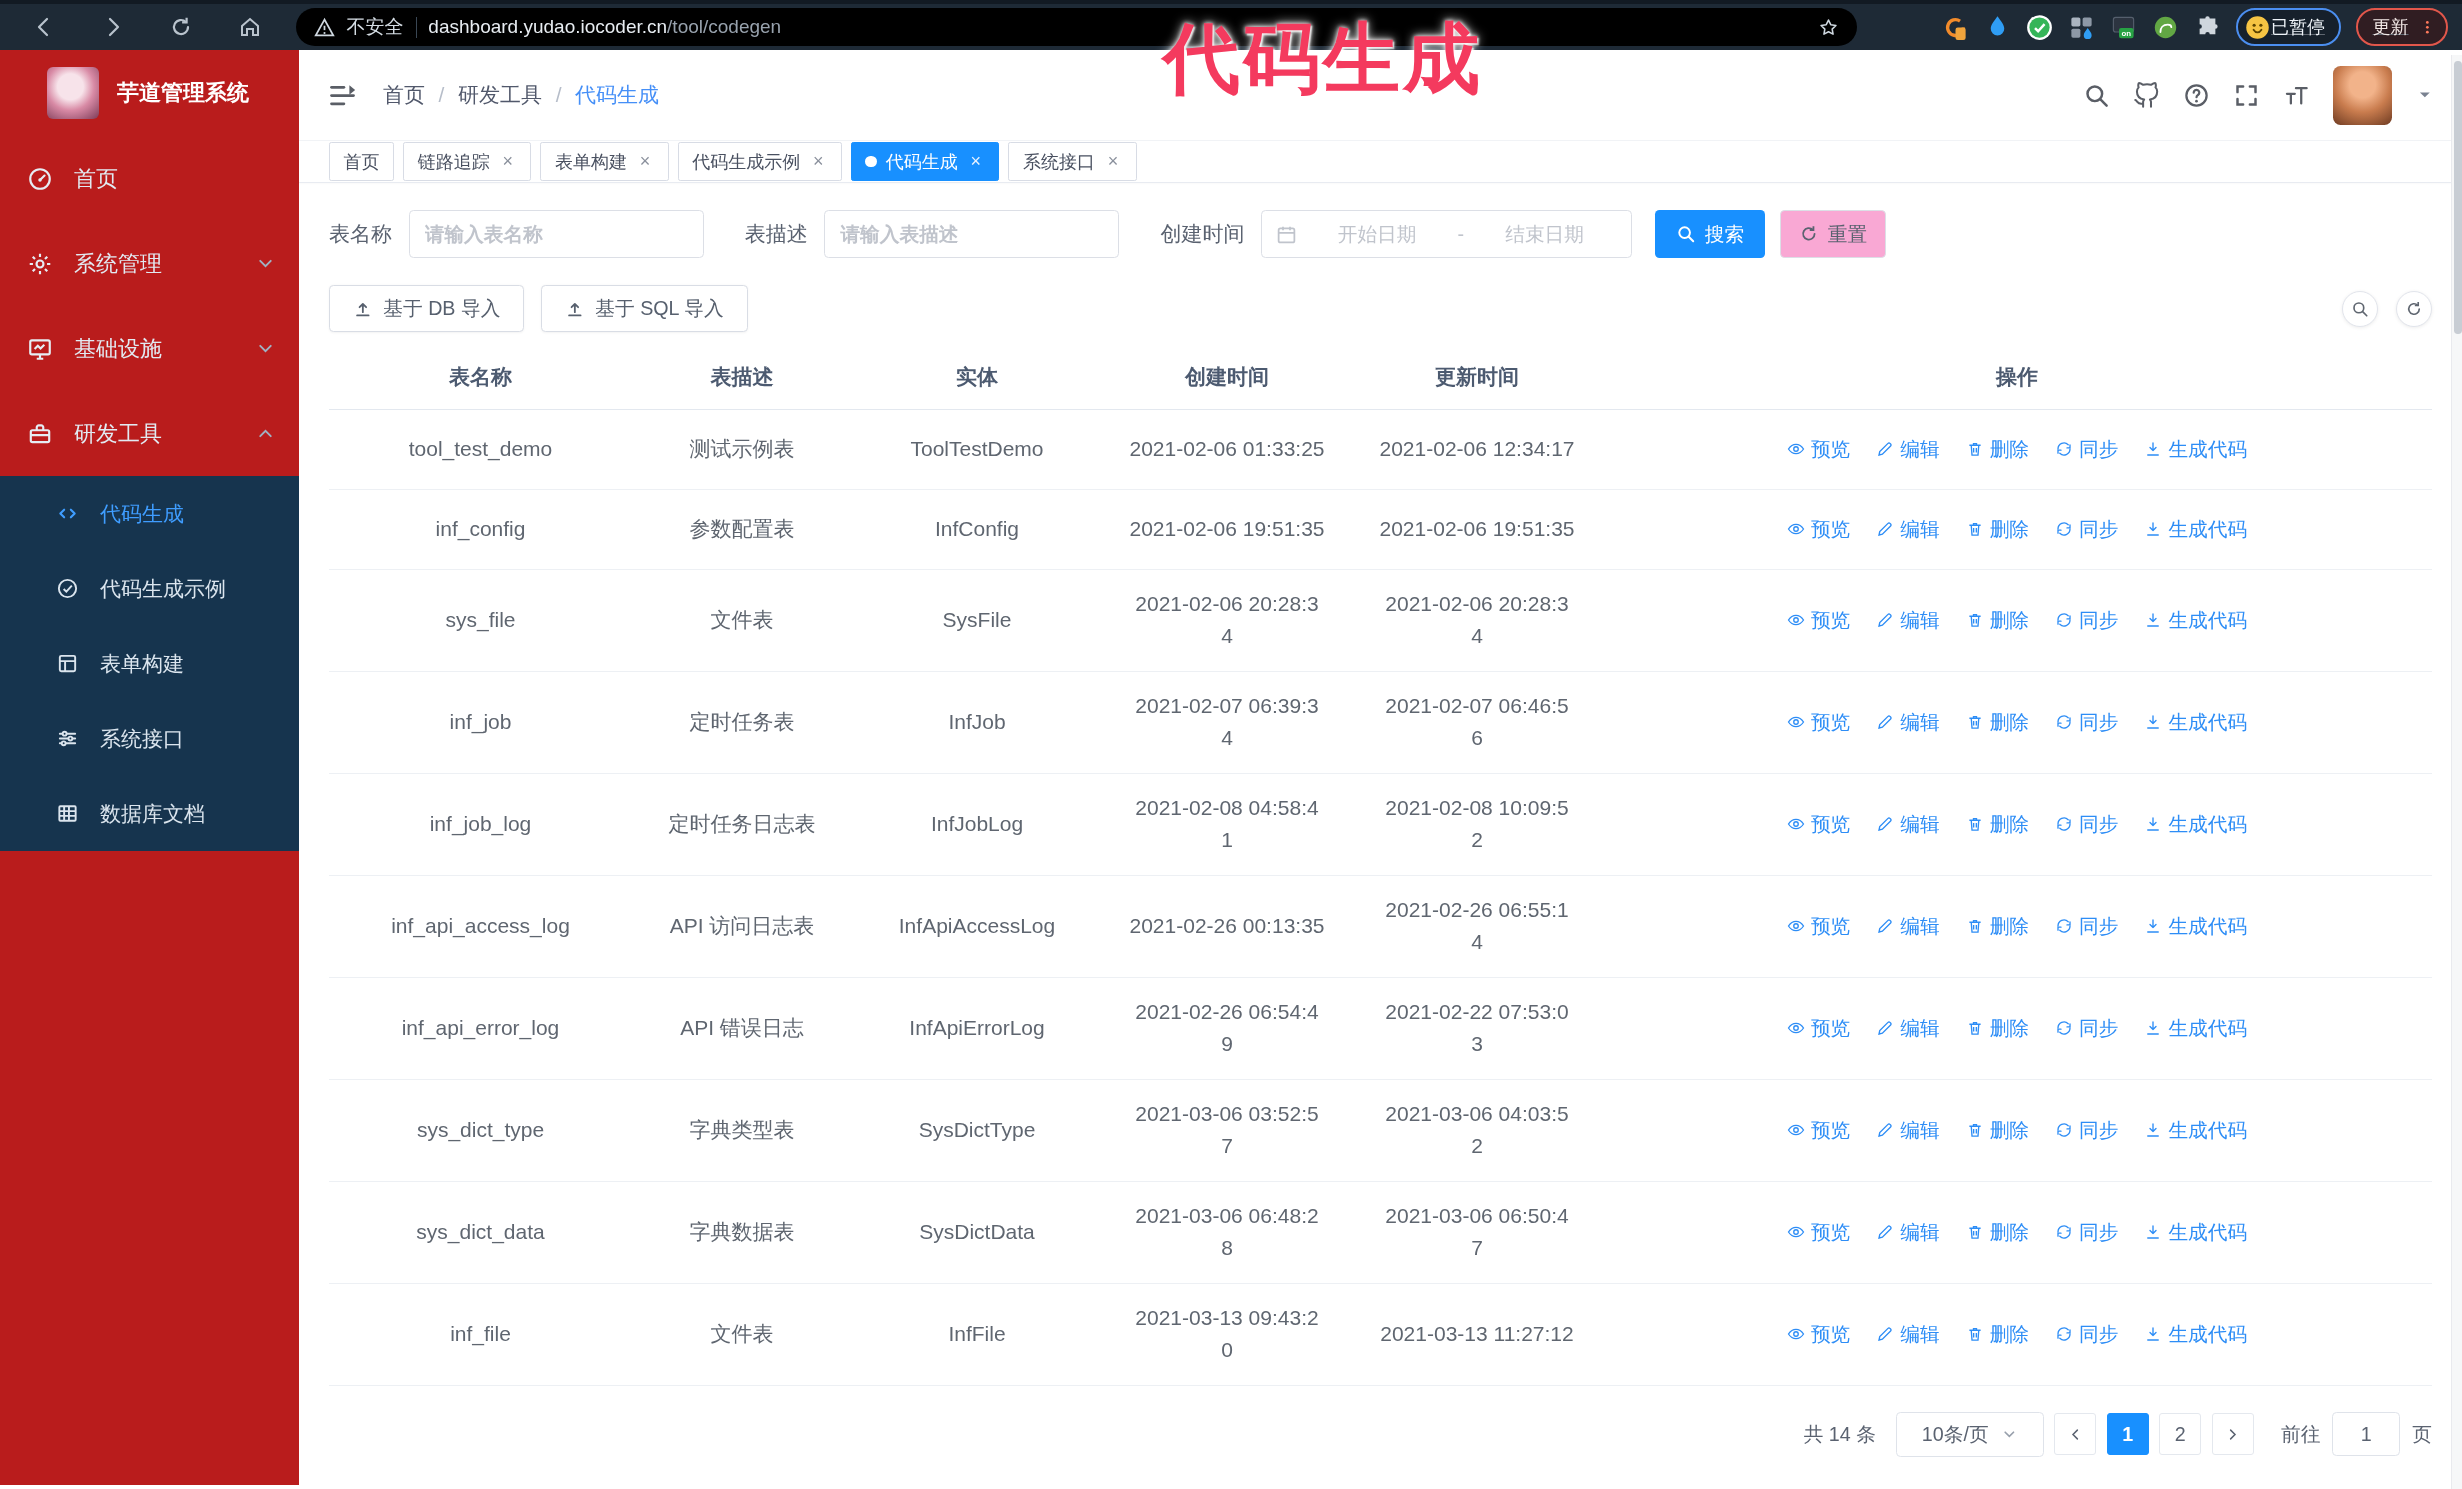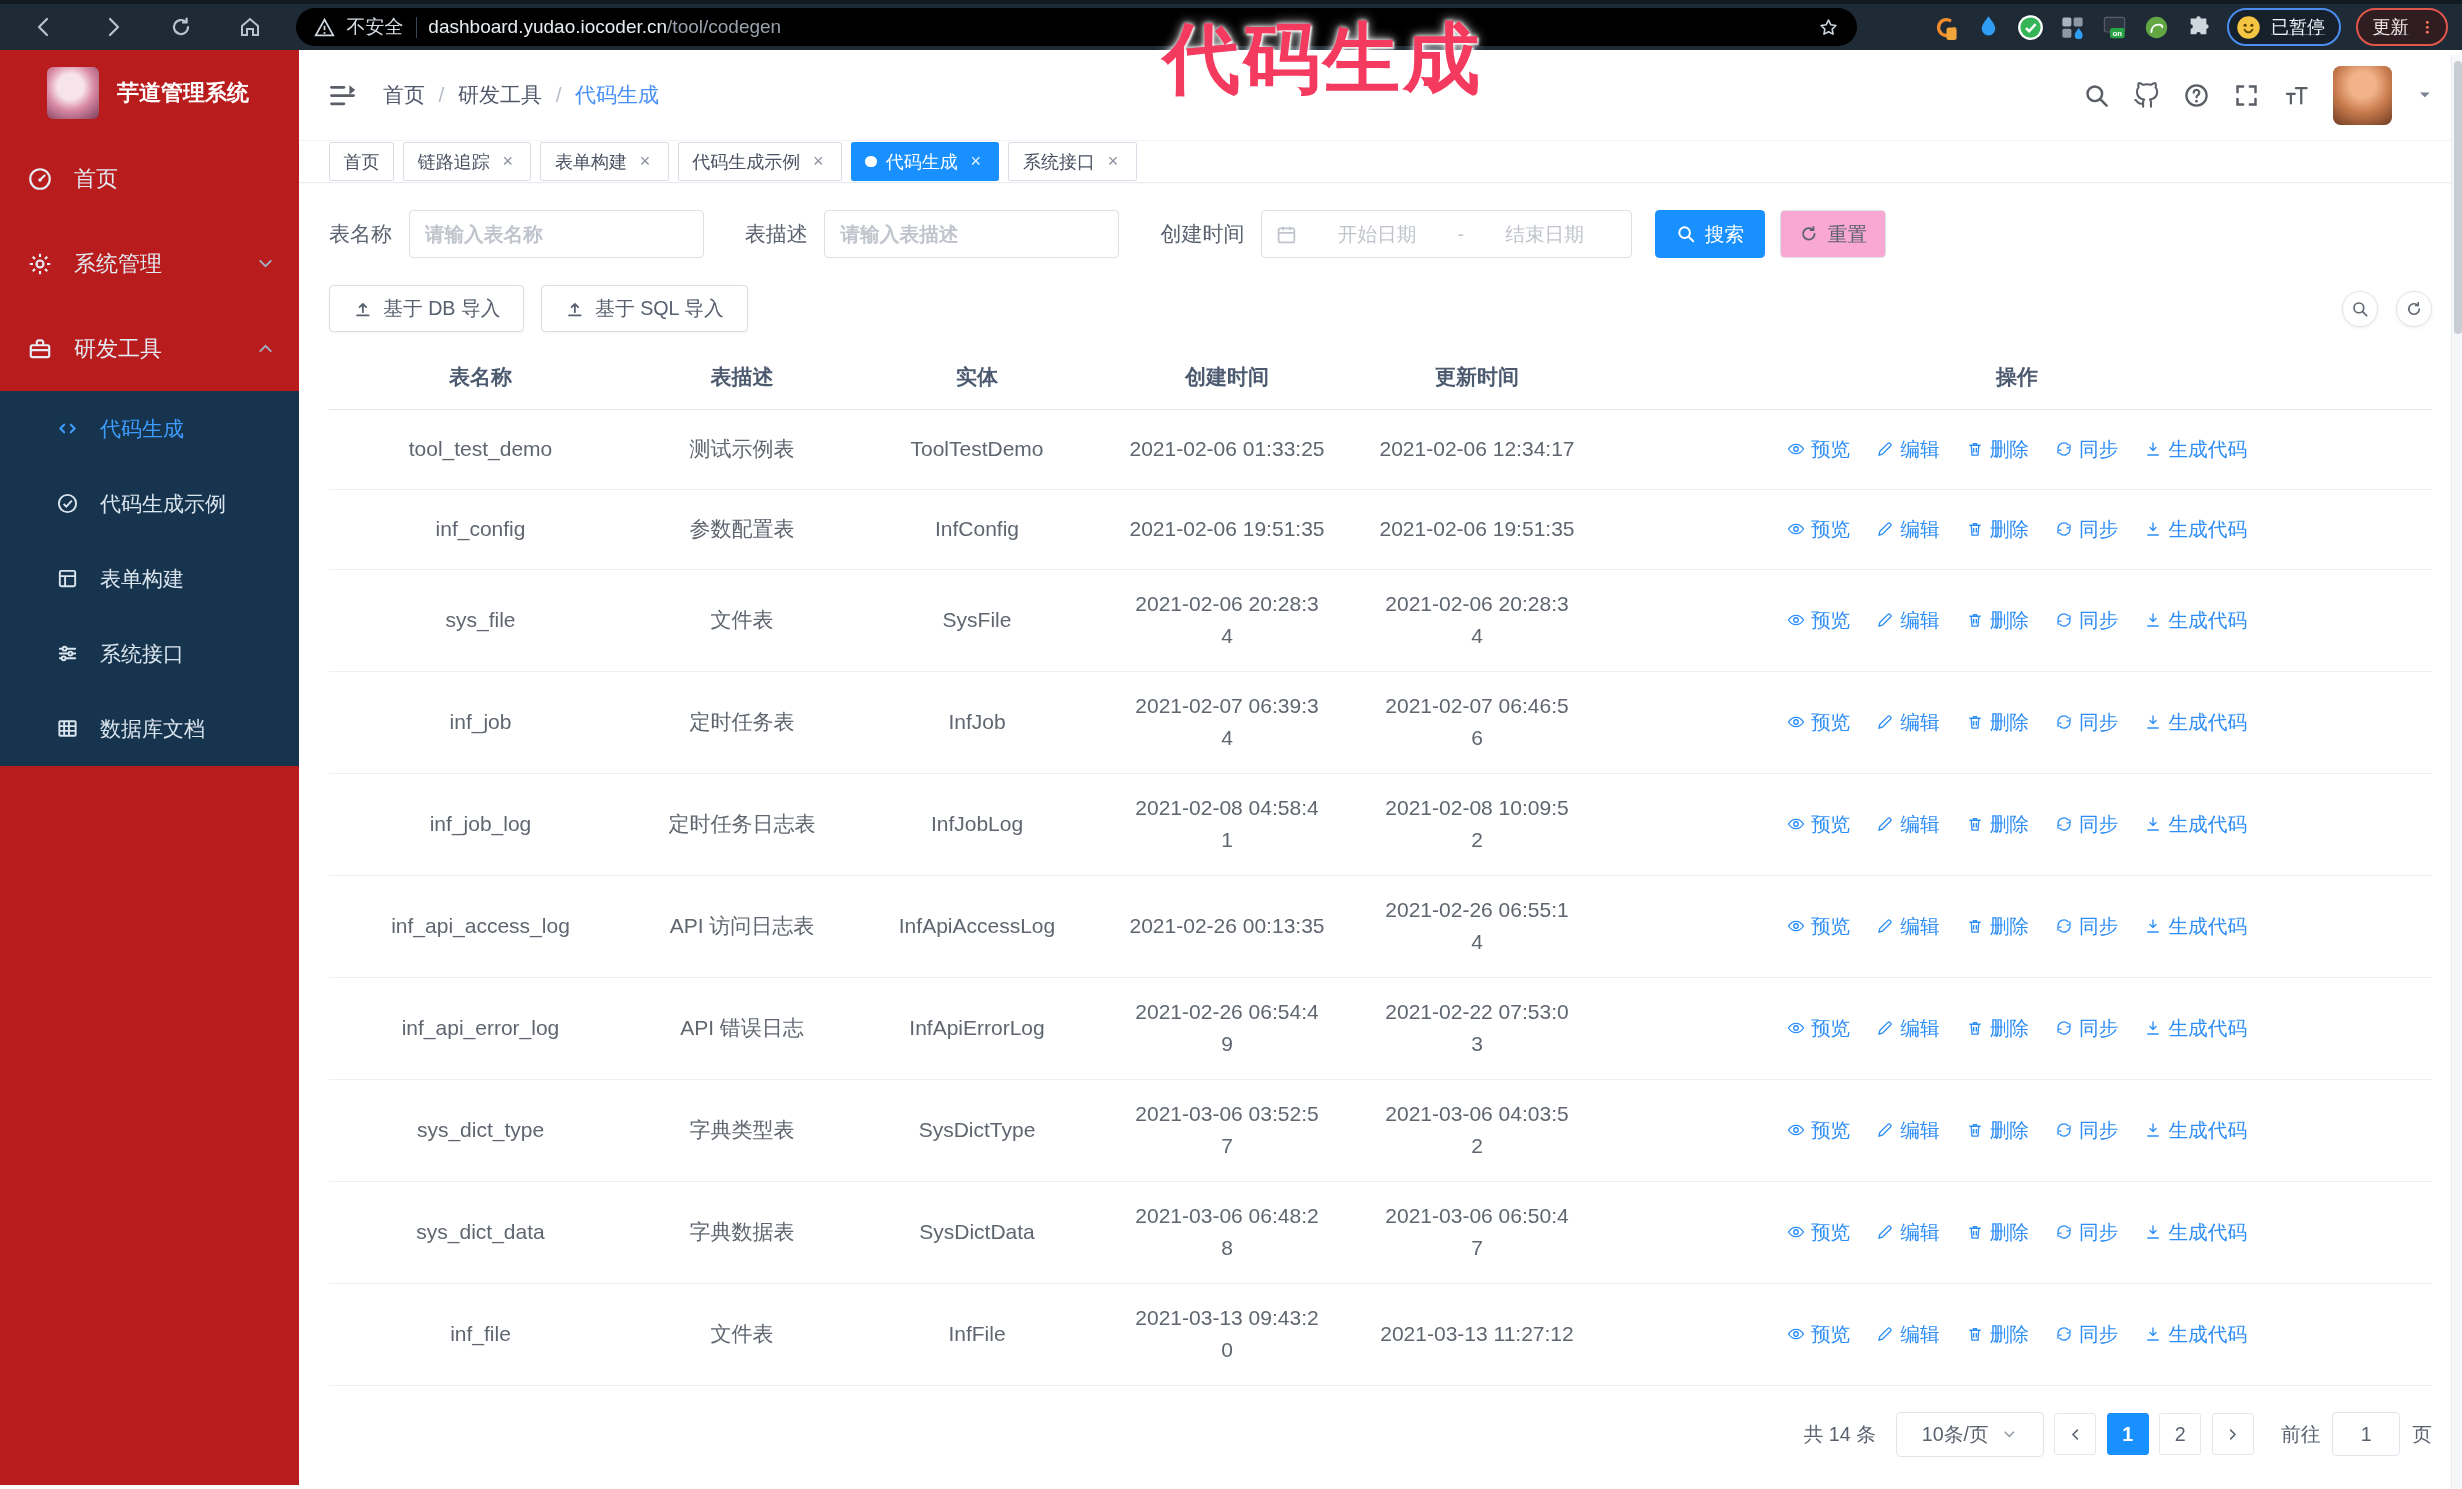--- a/index.html
+++ b/index.html
@@ -25,21 +25,21 @@
   .address-bar .warn svg { width:21px; height:21px; }
   .sec-label { font-size:19px; color:#d4dce3; white-space:nowrap; }
   .addr-div { width:0.8px; height:21px; background:#3a4754; }
   .url { font-size:19px; color:#e8edf2; flex:1; white-space:nowrap; overflow:hidden; }
   .url .path { color:#98a2ad; }
   .star-btn { color:#cfd8e0; } .star-btn svg{ width:21px; height:21px; }
   .ext-row { display:flex; align-items:center; gap:15px; margin-left:19.7px; flex:1; justify-content:flex-end;text-decoration:underline; }
   .ext-icon { width:27px; height:27px; }
   .ext-icon svg { width:27px; height:27px; }
   .profile-chip { height:38px; border:2.3px solid #4b8ef0; border-radius:19.7px; background:#16202b;
-    display:flex; align-items:center; gap:9px; padding:0 13.6px 0 6px; color:#eef3f8; font-size:18px; white-space:nowrap; }
+    display:flex; align-items:center; padding:0 13.6px 0 6px; color:#eef3f8; font-size:18px; white-space:nowrap; }
   .profile-chip svg { width:27px; height:27px; }
   .update-chip { height:38px; border:2.3px solid #e2574b; border-radius:19.7px; background:#301d22;
     display:flex; align-items:center; gap:10.6px; padding:0 10.6px 0 15px; color:#f3e9e7; font-size:18px; white-space:nowrap; }
   .update-chip svg { width:16.7px; height:16.7px; color:#ff7a5c; }
 
   
   .app { display:flex; height:1435px; }
   .sidebar { width:299px; flex-shrink:0; background:#b91c1c; }
   .logo-row { height:86px; display:flex; align-items:center; gap:18px; padding-left:47px; }
   .logo-img { width:52px; height:52px; border-radius:6px; flex-shrink:0;
@@ -282,20 +282,34 @@
           <span>系统管理</span>
           <span class="arrow">
             <svg viewBox="0 0 24 24" fill="none" stroke="currentColor" stroke-width="2.2" stroke-linecap="round">
               <path d="M6 9l6 6 6-6"></path>
             </svg>
           </span>
         </div>
         <div class="menu-item">
           <span class="mi">
             <svg viewBox="0 0 24 24" fill="none" stroke="currentColor" stroke-width="2">
+              <rect x="3" y="4" width="18" height="13" rx="1.5"></rect>
+              <path d="M9 21h6M12 17v4M7 12l3-3 2.5 2.5L16 8"></path>
+            </svg>
+          </span>
+          <span>基础设施</span>
+          <span class="arrow">
+            <svg viewBox="0 0 24 24" fill="none" stroke="currentColor" stroke-width="2.2" stroke-linecap="round">
+              <path d="M6 9l6 6 6-6"></path>
+            </svg>
+          </span>
+        </div>
+        <div class="menu-item">
+          <span class="mi">
+            <svg viewBox="0 0 24 24" fill="none" stroke="currentColor" stroke-width="2">
               <rect x="3.5" y="8.5" width="17" height="11" rx="1.5"></rect>
               <path d="M9 8.5V5.8A1.8 1.8 0 0 1 10.8 4h2.4A1.8 1.8 0 0 1 15 5.8v2.7M3.5 13h17"></path>
             </svg>
           </span>
           <span>研发工具</span>
           <span class="arrow up">
             <svg viewBox="0 0 24 24" fill="none" stroke="currentColor" stroke-width="2.2" stroke-linecap="round">
               <path d="M6 9l6 6 6-6"></path>
             </svg>
           </span>

